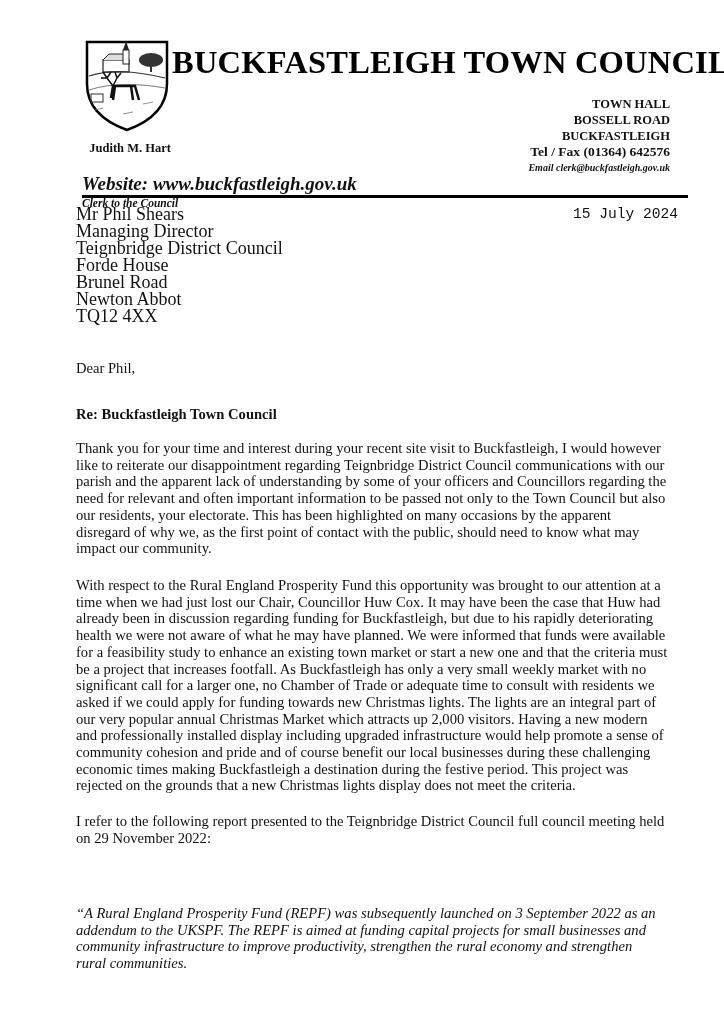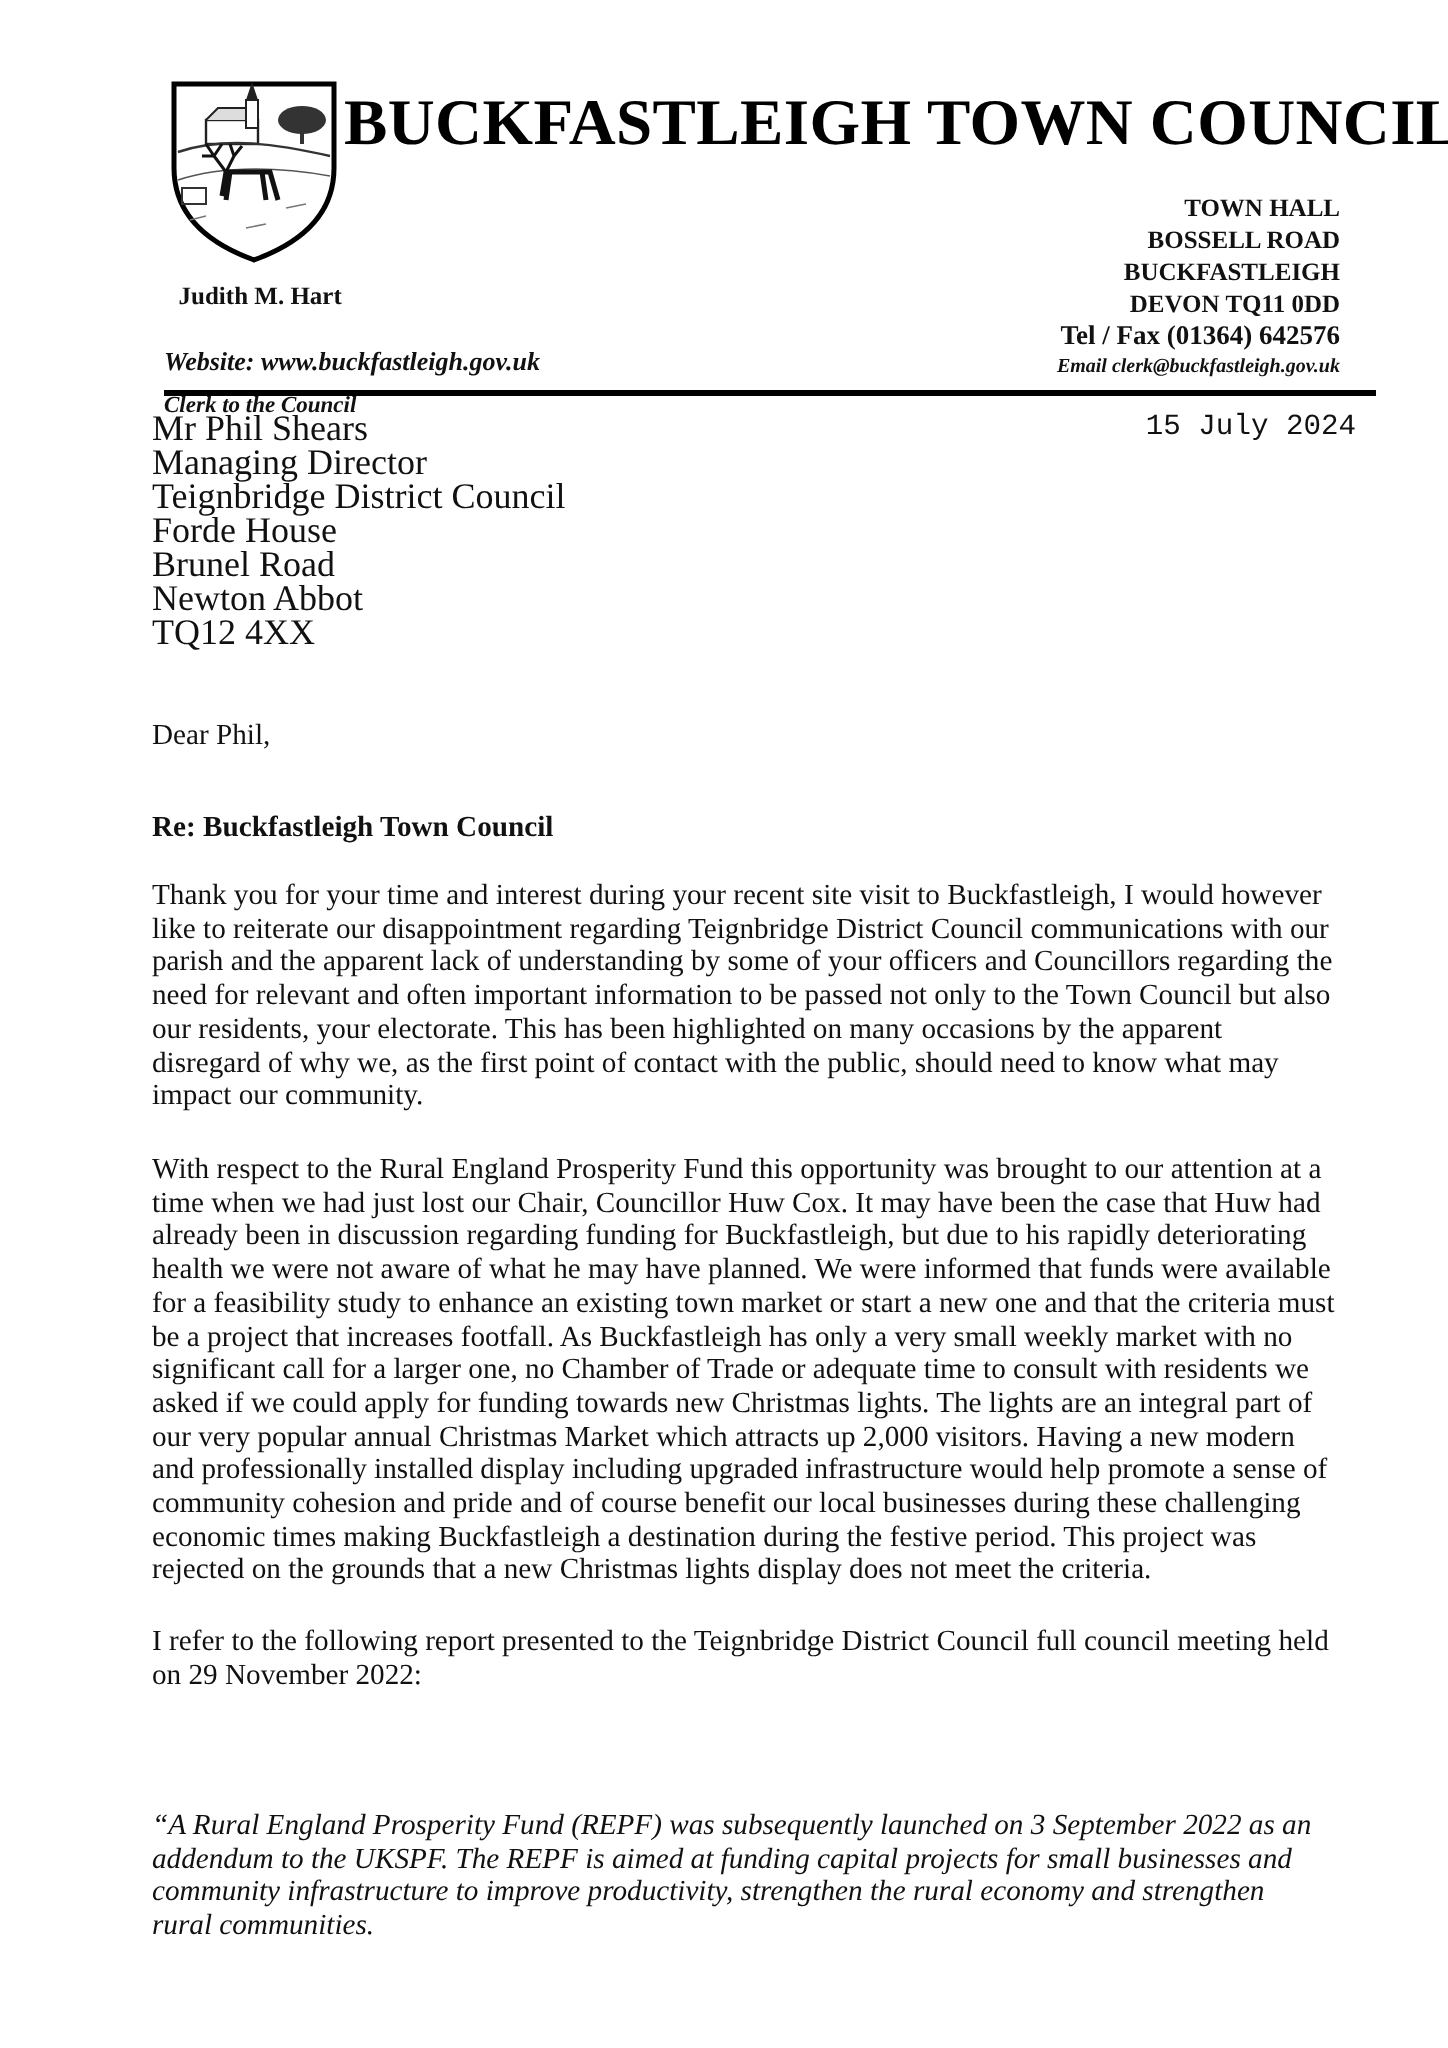--- a/index.html
+++ b/index.html
@@ -6,21 +6,21 @@
   body { width:724px; height:1024px; position:relative; overflow:hidden;
          font-family:"Liberation Serif", "DejaVu Serif", serif; color:#111; }
   .abs { position:absolute; }
   .crest { left:83px; top:38px; width:90px; height:94px; }
   .title { left:172px; top:44px; font-size:32.5px; font-weight:bold; letter-spacing:0.2px; white-space:nowrap; color:#000; }
   .addr { right:54px; top:96px; text-align:right; font-weight:bold; font-size:12.5px; line-height:16px; }
   .addr .tel { font-size:13.5px; }
   .addr .email { font-style:italic; font-size:10px; }
   .clerk { left:82px; top:141px; font-weight:bold; font-size:12.5px; line-height:15px;text-align:center; }
   .clerk .role { font-style:italic; font-size:11.5px;margin-top:40px; }
-  .website { left:82px; top:173px; font-weight:bold; font-style:italic; font-size:13px; }
+  .website { left:82px; top:173px; font-weight:bold; font-style:italic; font-size:19px; }
   .rule { left:82px; top:195px; width:606px; height:3px; background:#000; }
   .recipient { left:76px; top:206px; font-size:18px; line-height:17px; white-space:pre; }
   .date { right:46px; top:206px; font-size:14.6px;font-family:Liberation Mono, monospace; }
   .para { left:76px; font-size:14.6px; line-height:16.7px; white-space:pre; }
   .bold { font-weight:bold; }
   .italic { font-style:italic; }
 </style>
 </head>
 <body>
 
@@ -47,21 +47,20 @@
     <path d="M12,72 L20,70 M40,76 L50,74 M60,66 L70,64" stroke="#777" stroke-width="0.8"></path>
   </svg>
 </div>
 
 <div class="abs title">BUCKFASTLEIGH TOWN COUNCIL</div>
 
 <div class="abs addr">
   <div>TOWN HALL</div>
   <div>BOSSELL ROAD</div>
   <div>BUCKFASTLEIGH</div>
-  <div>DEVON TQ11 0DD</div>
   <div class="tel">Tel / Fax (01364) 642576</div>
   <div class="email">Email clerk@buckfastleigh.gov.uk</div>
 </div>
 
 <div class="abs clerk">
   <div>Judith M. Hart</div>
   <div class="role">Clerk to the Council</div>
 </div>
 
 <div class="abs website">Website: www.buckfastleigh.gov.uk</div>

